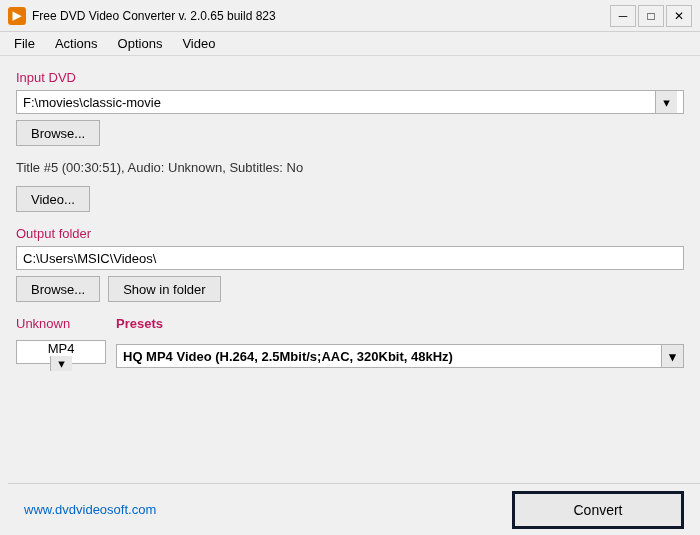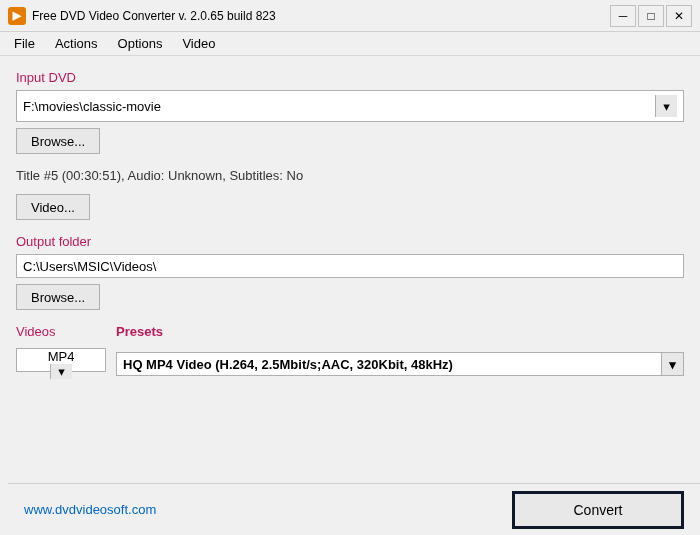--- a/index.html
+++ b/index.html
@@ -90,21 +90,21 @@
     }
 
     .section-label {
       font-size: 13px;
       color: #be185d;
       margin-bottom: 5px;
     }
 
     .combo-box {
       width: 100%;
-      height: 32px;
+      height: 24px;
       background: white;
       border: 1px solid #b0b0b0;
       padding: 2px 6px;
       font-size: 13px;
       display: flex;
       align-items: center;
       position: relative;
     }
 
     .combo-box-text {
@@ -316,26 +316,27 @@
     <div class="btn-row">
       <button class="btn">Video...</button>
     </div>
   </div>
 
   <div class="section">
     <span class="section-label">Output folder</span>
     <input type="text" class="text-input" value="C:\Users\MSIC\Videos\" style="">
     <div class="btn-row">
       <button class="btn">Browse...</button>
+      <button class="btn">Show in folder</button>
     </div>
   </div>
 
   <div class="formats-row">
     <div class="format-group">
-      <span class="section-label">Videos</span>
+      <span class="section-label">Unknown</span>
       <div class="format-select-wrapper">
         <span class="format-select-text">MP4</span>
         <div class="format-select-arrow">▾</div>
       </div>
     </div>
     <div class="preset-group">
       <span class="section-label">Presets</span>
       <div class="preset-combo">
         <span class="preset-combo-text">HQ MP4 Video (H.264, 2.5Mbit/s;AAC, 320Kbit, 48kHz)</span>
         <div class="preset-combo-arrow">▾</div>

